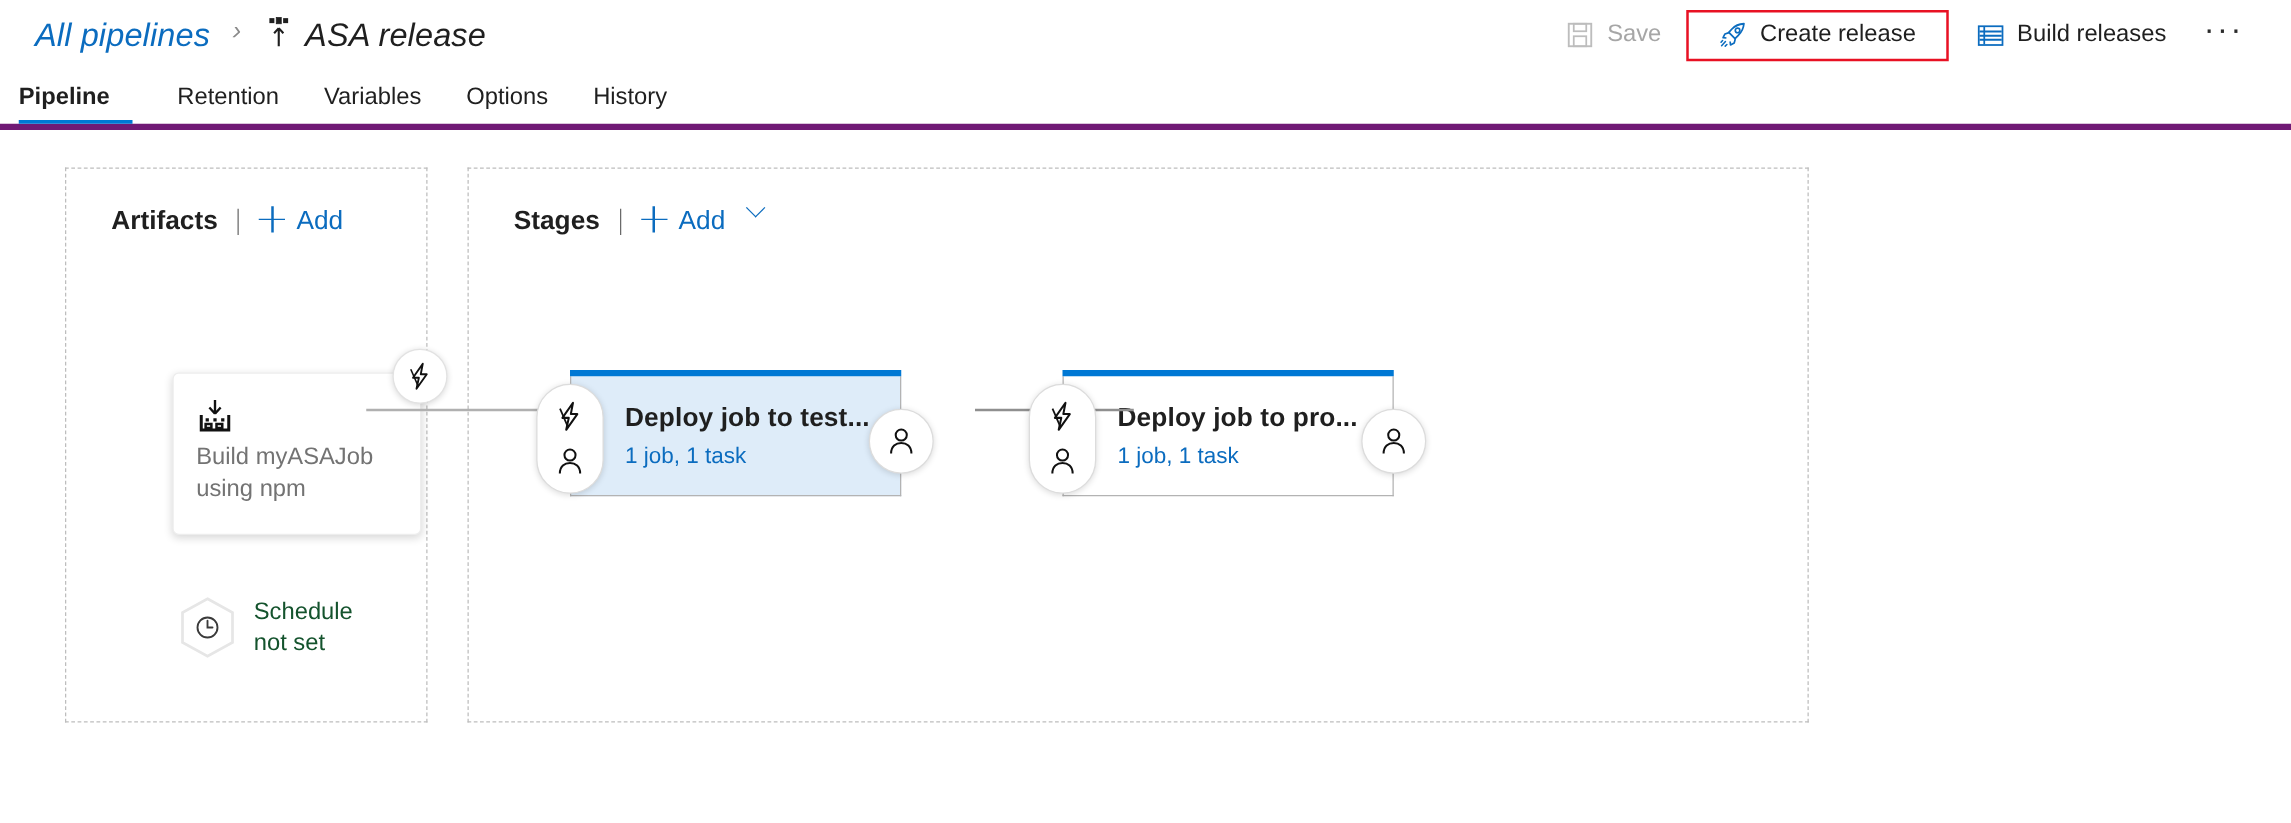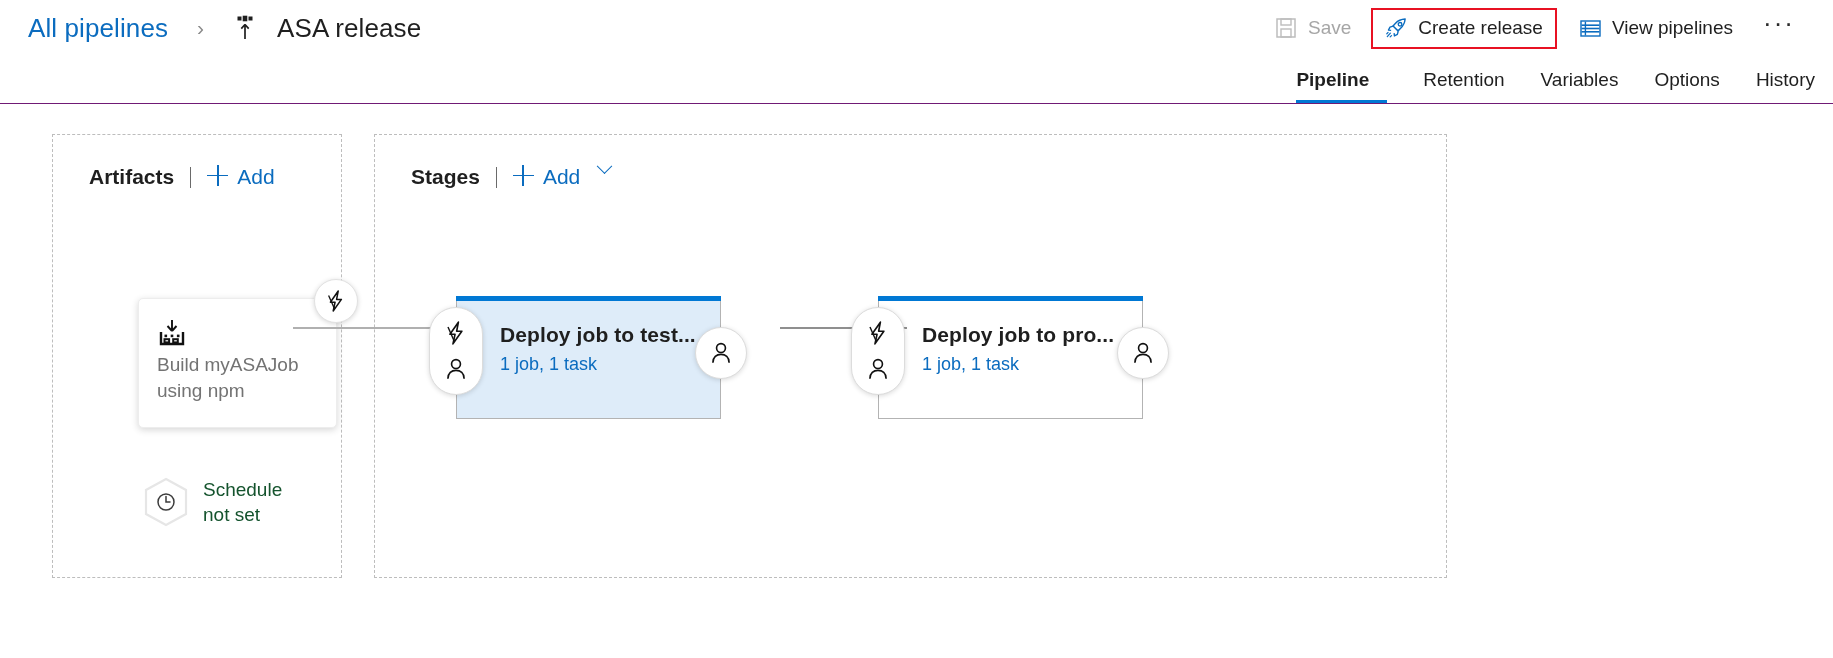--- a/index.html
+++ b/index.html
@@ -15,23 +15,24 @@
   
   .header {
     position: relative;
     height: 56px;
     display: flex;
     align-items: center;
     padding: 0 22px 0 28px;
   }
   .breadcrumb {
     display: flex;
-    align-items: center;
-    gap: 11px;
+    align-items: flex-start;
+    gap: 0;
     flex: 0 0 auto;
+    font-style: italic;
   }
   .bc-link {
     font-size: 26px;
     color: #0b6cbf;
     cursor: pointer;
     letter-spacing: .1px;
   }
   .bc-sep {
     font-size: 21px;
     color: #8a8a8a;
@@ -71,40 +72,39 @@
   .tb-item.disabled { color: #a6a6a6; cursor: default; }
   .tb-item .tb-ico {
     width: 23px; height: 23px;
     display: inline-flex;
     align-items: center;
     justify-content: center;
     flex: 0 0 auto;
   }
   .tb-highlight {
     border: 2px solid #e81123;
-    padding: 7px 12px;
+    padding: 7px 24px;
     margin: 0 8px 0 6px;
   }
   .tb-ellipsis {
     font-size: 26px;
     letter-spacing: 2px;
     color: #2b2b2b;
     padding: 4px 16px 12px 16px;
     cursor: pointer;
     line-height: .6;
   }
 
   
   .tabbar {
     height: 48px;
     display: flex;
     align-items: stretch;
     padding: 0 0 0 15px;
-    border-bottom: 1px solid #701a75;
-    justify-content: flex-end;
+    border-bottom: 5px solid #701a75;
   }
   .tab {
     display: flex;
     align-items: center;
     gap: 8px;
     padding: 0 18px;
     font-size: 19px;
     color: #1f1f1f;
     cursor: pointer;
     position: relative;
@@ -230,36 +230,36 @@
     font-size: 19px;
     line-height: 1.32;
     color: #14532d;
   }
 
   
   .stage {
     position: absolute;
     top: 166px;
     width: 265px;
-    height: 118px;
+    height: 96px;
     border: 1px solid #b3b3b3;
     border-top: none;
     background: #fff;
     cursor: pointer;
   }
   .stage::before {
     content: "";
     position: absolute;
     left: -1px; right: -1px; top: -5px;
     height: 5px;
     background: #0078d4;
   }
   .stage.selected { background: #deecf9; }
   #stage-1 { left: 81px; }
-  #stage-2 { left: 503px; }
+  #stage-2 { left: 475px; }
 
   .stage-body {
     padding: 22px 0 0 43px;
   }
   .stage-name {
     font-size: 21px;
     font-weight: bold;
     color: #1f1f1f;
     letter-spacing: .1px;
   }
@@ -354,21 +354,21 @@
     <div class="tb-item">
       <span class="tb-ico">
         <svg width="23" height="23" viewBox="0 0 23 23">
           <rect x="2" y="4" width="19" height="15" fill="none" stroke="#0b6cbf" stroke-width="1.4"></rect>
           <line x1="2.6" y1="8.2" x2="20.4" y2="8.2" stroke="#0b6cbf" stroke-width="1.6"></line>
           <line x1="2.6" y1="11.5" x2="20.4" y2="11.5" stroke="#0b6cbf" stroke-width="1.6"></line>
           <line x1="2.6" y1="14.8" x2="20.4" y2="14.8" stroke="#0b6cbf" stroke-width="1.6"></line>
           <line x1="6.4" y1="4.6" x2="6.4" y2="18.4" stroke="#0b6cbf" stroke-width="1.4"></line>
         </svg>
       </span>
-      <span>View pipelines</span>
+      <span>Build releases</span>
     </div>
 
     <div class="tb-ellipsis">···</div>
   </div>
 </div>
 
 <div class="tabbar">
   <div class="tab active">
     <span>Pipeline</span>
   </div>

